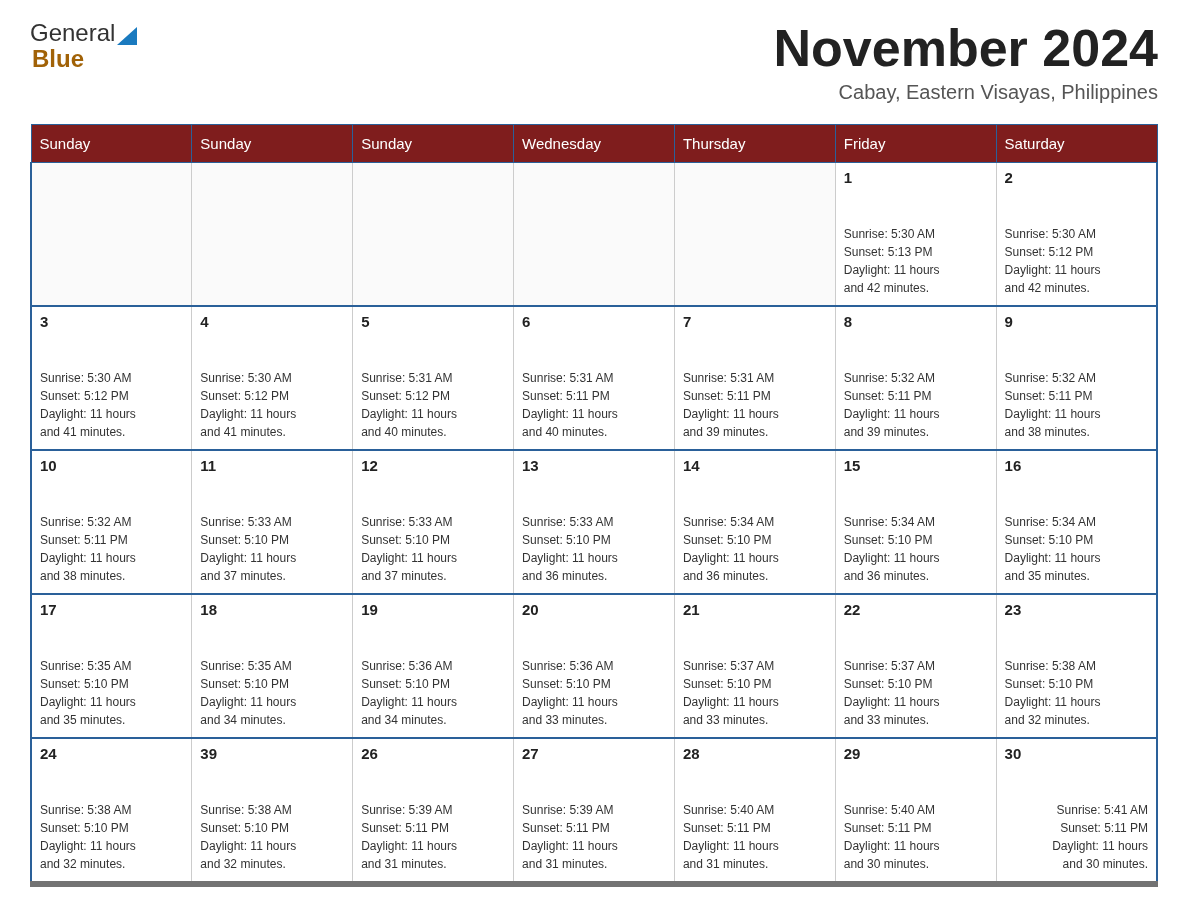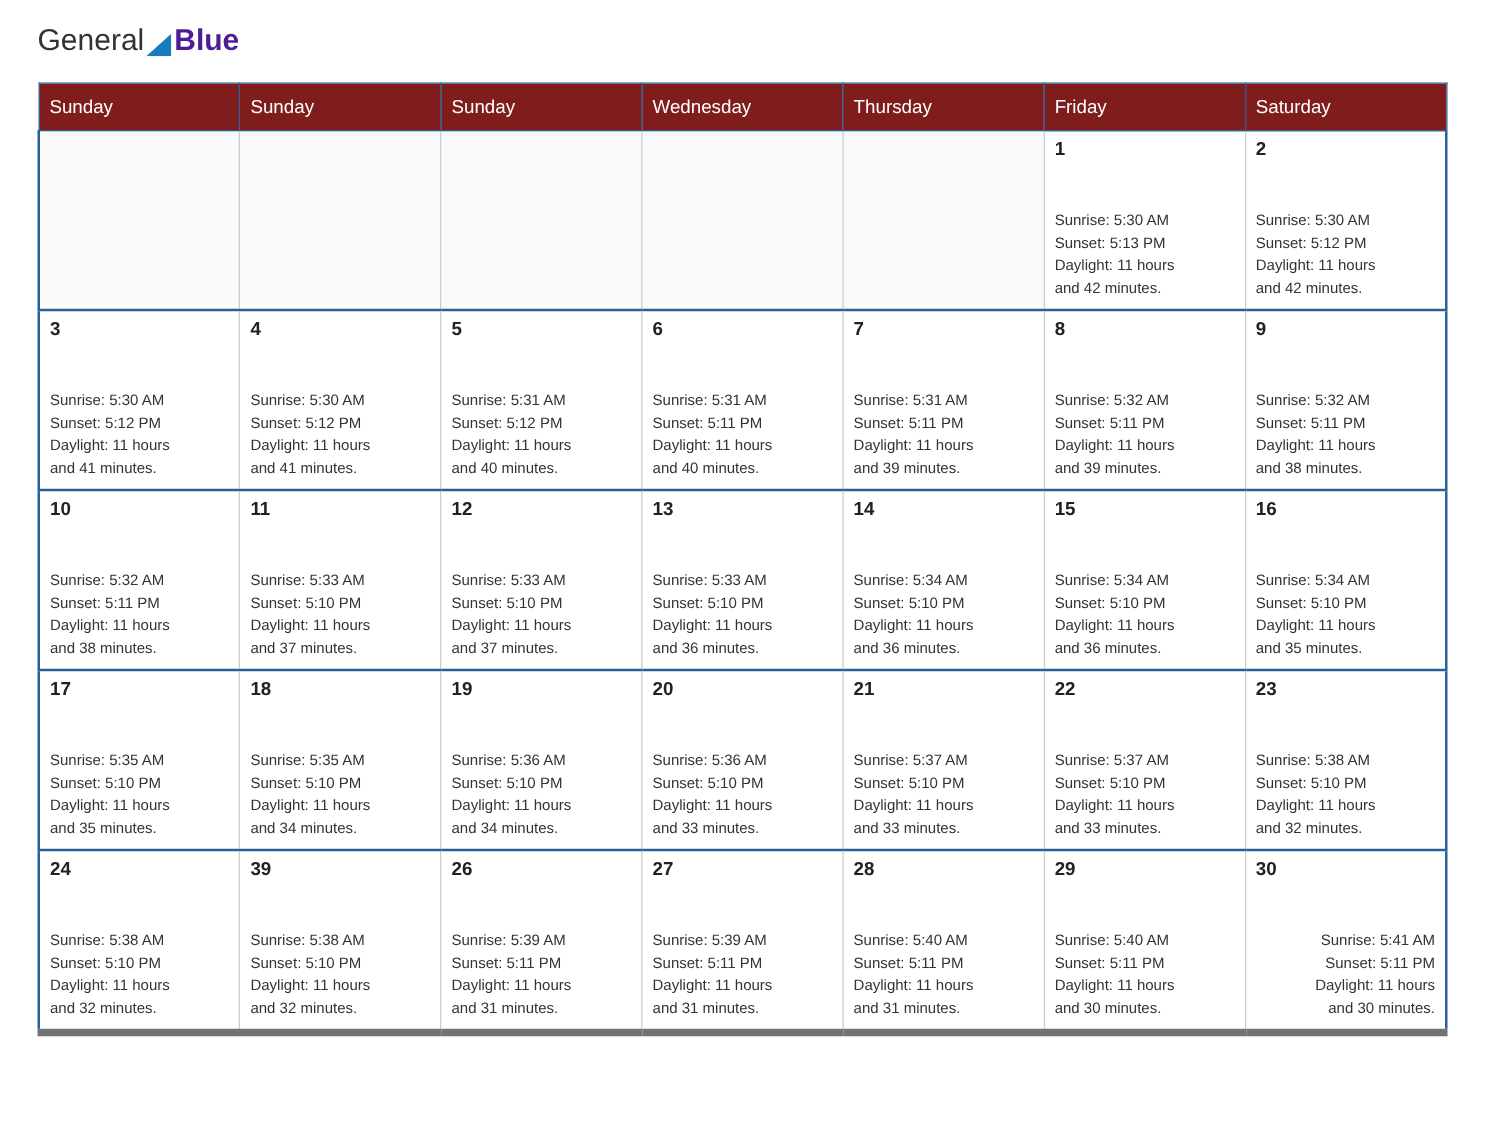--- a/index.html
+++ b/index.html
@@ -86,29 +86,33 @@
     }
     .row-separator td {
       border-top: 2px solid #2a6099 !important;
     }
   </style>
 </head>
 <body>
 
 <div class="header-area">
   <div class="logo-area">
-    <div style="display:flex; line-height:1.1;">
+    <div style="display:flex; flex-direction:column; line-height:1.1;">
       <div style="display:flex; align-items:center;">
         <span style="font-size:24px; color:#333; font-weight:normal;">General</span>
         <svg width="20" height="22" viewBox="0 0 20 22" style="margin-left:2px; margin-top:2px;">
           <polygon points="0,22 20,22 20,4" fill="#1a7abf"></polygon>
         </svg>
       </div>
-      <span style="font-size:24px; color:#4c1d95; font-weight:bold; margin-left:2px;">Blue</span>
+      <span style="font-size:24px; color:#a16207; font-weight:bold; margin-left:2px;">Blue</span>
     </div>
+  </div>
+  <div class="title-area">
+    <div class="main-title">November 2024</div>
+    <div class="subtitle">Cabay, Eastern Visayas, Philippines</div>
   </div>
 </div>
 
 <table class="calendar-table">
   <thead>
     <tr>
     <th>Sunday</th>
         <th>Sunday</th>
         <th>Sunday</th>
         <th>Wednesday</th>

